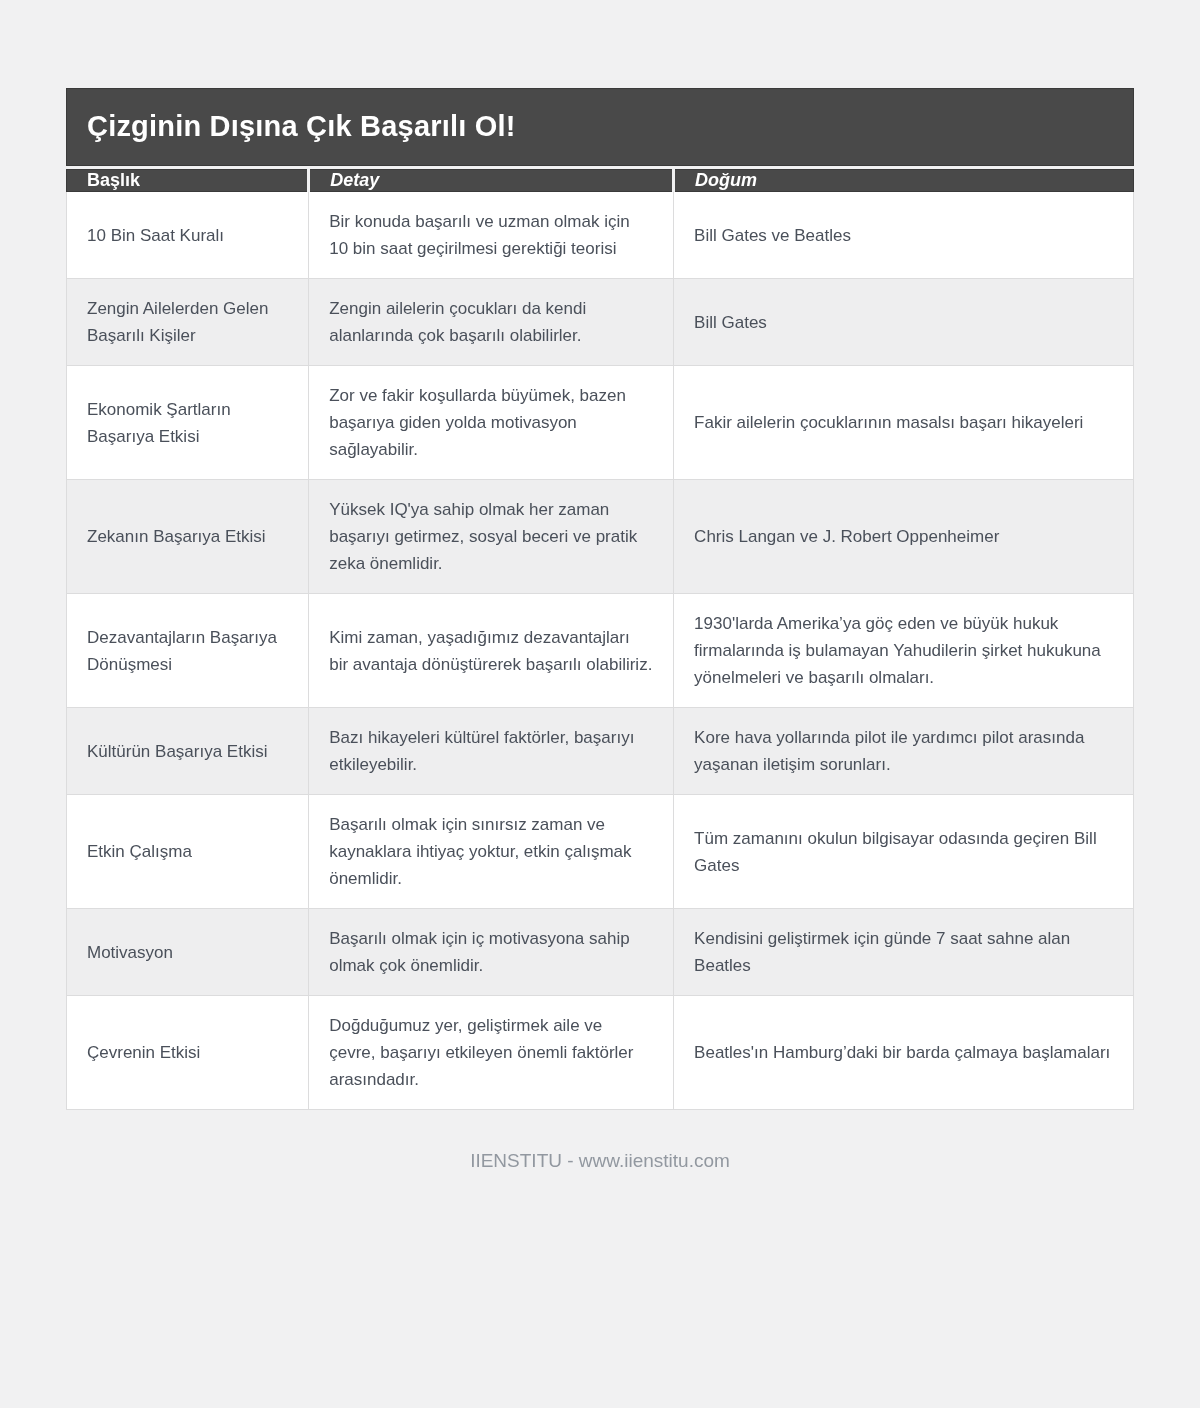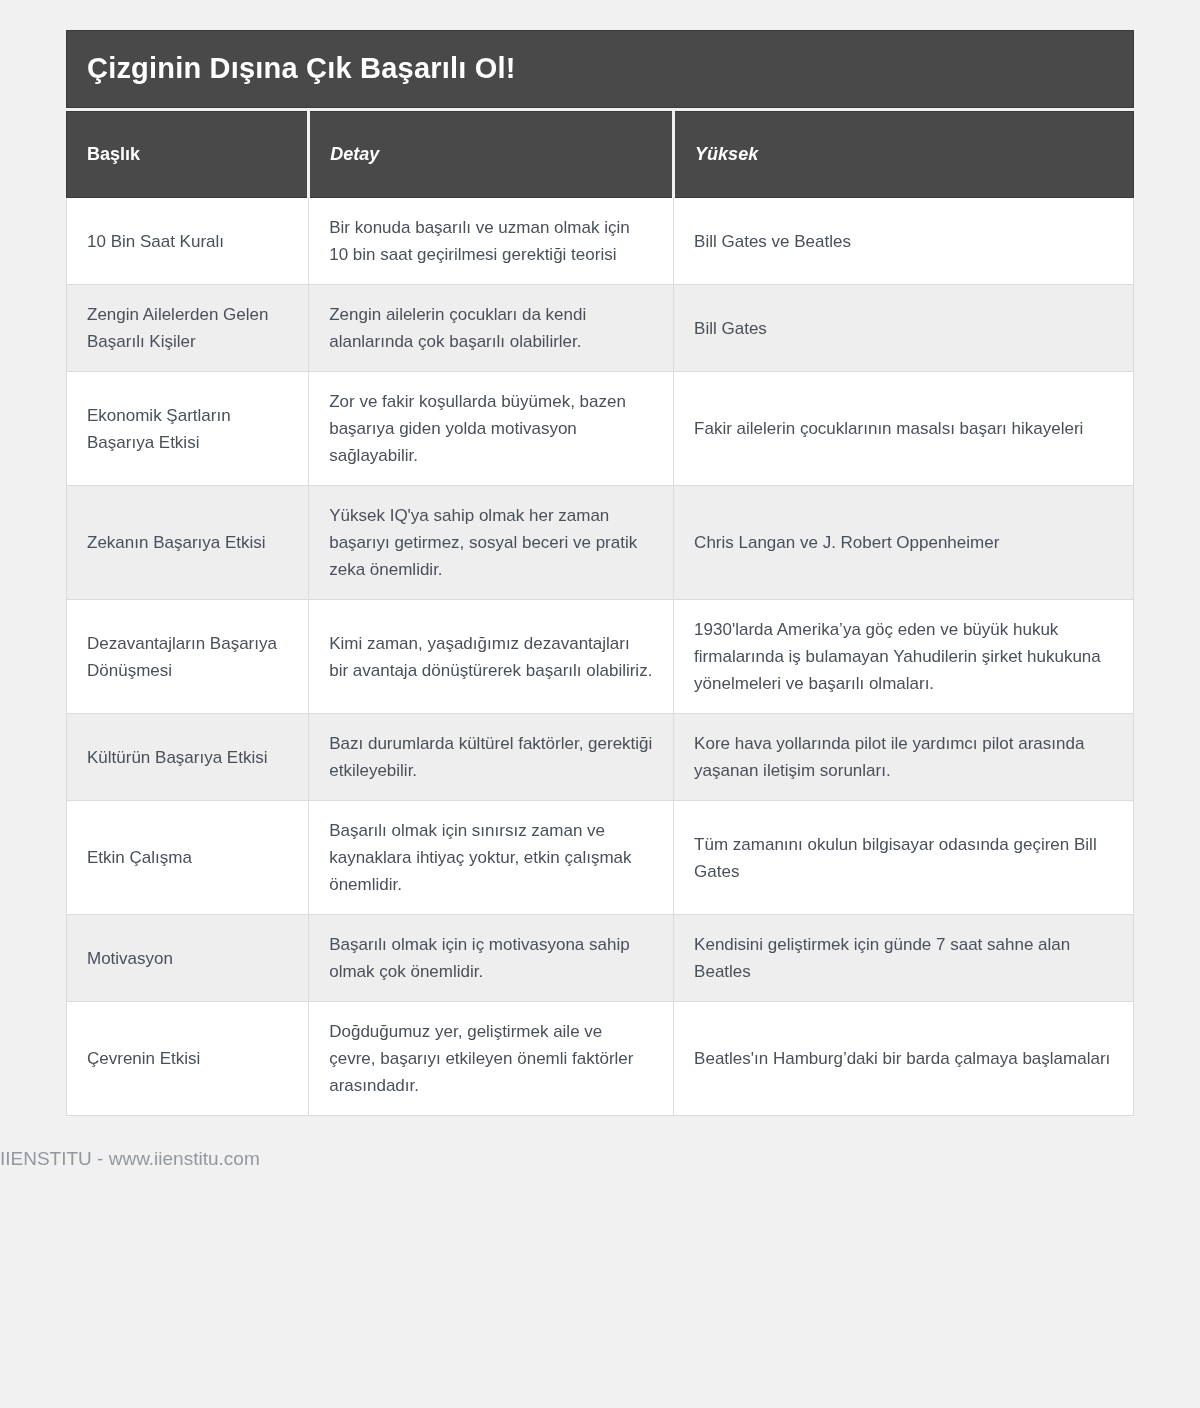--- a/index.html
+++ b/index.html
@@ -8,21 +8,21 @@
   }
   body {
     width: 1200px;
     height: 1408px;
     background: #f1f1f2;
     font-family: "Liberation Sans", "DejaVu Sans", sans-serif;
     -webkit-font-smoothing: antialiased;
   }
   .card {
     width: 1068px;
-    margin: 30px auto 0 auto;
+    margin: 88px auto 0 auto;
   }
   .title-bar {
     background: #494949;
     border: 1px solid #3a3a3a;
     color: #ffffff;
     font-size: 29px;
     font-weight: bold;
     padding: 21px 20px 22px 20px;
     letter-spacing: 0.2px;
     box-sizing: border-box;
@@ -36,21 +36,21 @@
   table.content col.c1 { width: 22.7%; }
   table.content col.c2 { width: 34.2%; }
   table.content col.c3 { width: 43.1%; }
   table.content thead th {
     background: #494949;
     color: #ffffff;
     font-size: 18px;
     font-weight: bold;
     text-align: left;
     vertical-align: middle;
-    padding: 32px 20px;
+    padding: 0 20px;
     border: 1px solid #3a3a3a;
     box-sizing: border-box;
   }
   table.content thead th + th {
     border-left: 3px solid #f1f1f2;
     font-style: italic;
   }
   table.content tbody td {
     font-size: 17px;
     line-height: 27px;
@@ -58,43 +58,43 @@
     padding: 16px 20px;
     border: 1px solid #dcdcdd;
     vertical-align: middle;
     background: #ffffff;
     box-sizing: border-box;
   }
   table.content tbody tr:nth-child(even) td {
     background: #eeeeef;
   }
   .footer {
-    text-align: left;
-    margin-top: 32px;
+    text-align: center;
+    margin-top: 40px;
     font-size: 19px;
     color: #9298a0;
   }
 </style>
 </head>
 <body>
 
 <div class="card">
   <div class="title-bar">Çizginin Dışına Çık Başarılı Ol!</div>
 
   <table class="content">
     <colgroup>
       <col class="c1">
       <col class="c2">
       <col class="c3">
     </colgroup>
     <thead>
       <tr>
         <th>Başlık</th>
         <th>Detay</th>
-        <th>Yüksek</th>
+        <th>Doğum</th>
       </tr>
     </thead>
     <tbody>
         <tr>
           <td>10 Bin Saat Kuralı</td>
           <td>Bir konuda başarılı ve uzman olmak için 10 bin saat geçirilmesi gerektiği teorisi</td>
           <td>Bill Gates ve Beatles</td>
         </tr>
         <tr>
           <td>Zengin Ailelerden Gelen Başarılı Kişiler</td>
@@ -111,21 +111,21 @@
           <td>Yüksek IQ'ya sahip olmak her zaman başarıyı getirmez, sosyal beceri ve pratik zeka önemlidir.</td>
           <td>Chris Langan ve J. Robert Oppenheimer</td>
         </tr>
         <tr>
           <td>Dezavantajların Başarıya Dönüşmesi</td>
           <td>Kimi zaman, yaşadığımız dezavantajları bir avantaja dönüştürerek başarılı olabiliriz.</td>
           <td>1930'larda Amerika’ya göç eden ve büyük hukuk firmalarında iş bulamayan Yahudilerin şirket hukukuna yönelmeleri ve başarılı olmaları.</td>
         </tr>
         <tr>
           <td>Kültürün Başarıya Etkisi</td>
-          <td>Bazı durumlarda kültürel faktörler, gerektiği etkileyebilir.</td>
+          <td>Bazı hikayeleri kültürel faktörler, başarıyı etkileyebilir.</td>
           <td>Kore hava yollarında pilot ile yardımcı pilot arasında yaşanan iletişim sorunları.</td>
         </tr>
         <tr>
           <td>Etkin Çalışma</td>
           <td>Başarılı olmak için sınırsız zaman ve kaynaklara ihtiyaç yoktur, etkin çalışmak önemlidir.</td>
           <td>Tüm zamanını okulun bilgisayar odasında geçiren Bill Gates</td>
         </tr>
         <tr>
           <td>Motivasyon</td>
           <td>Başarılı olmak için iç motivasyona sahip olmak çok önemlidir.</td>

